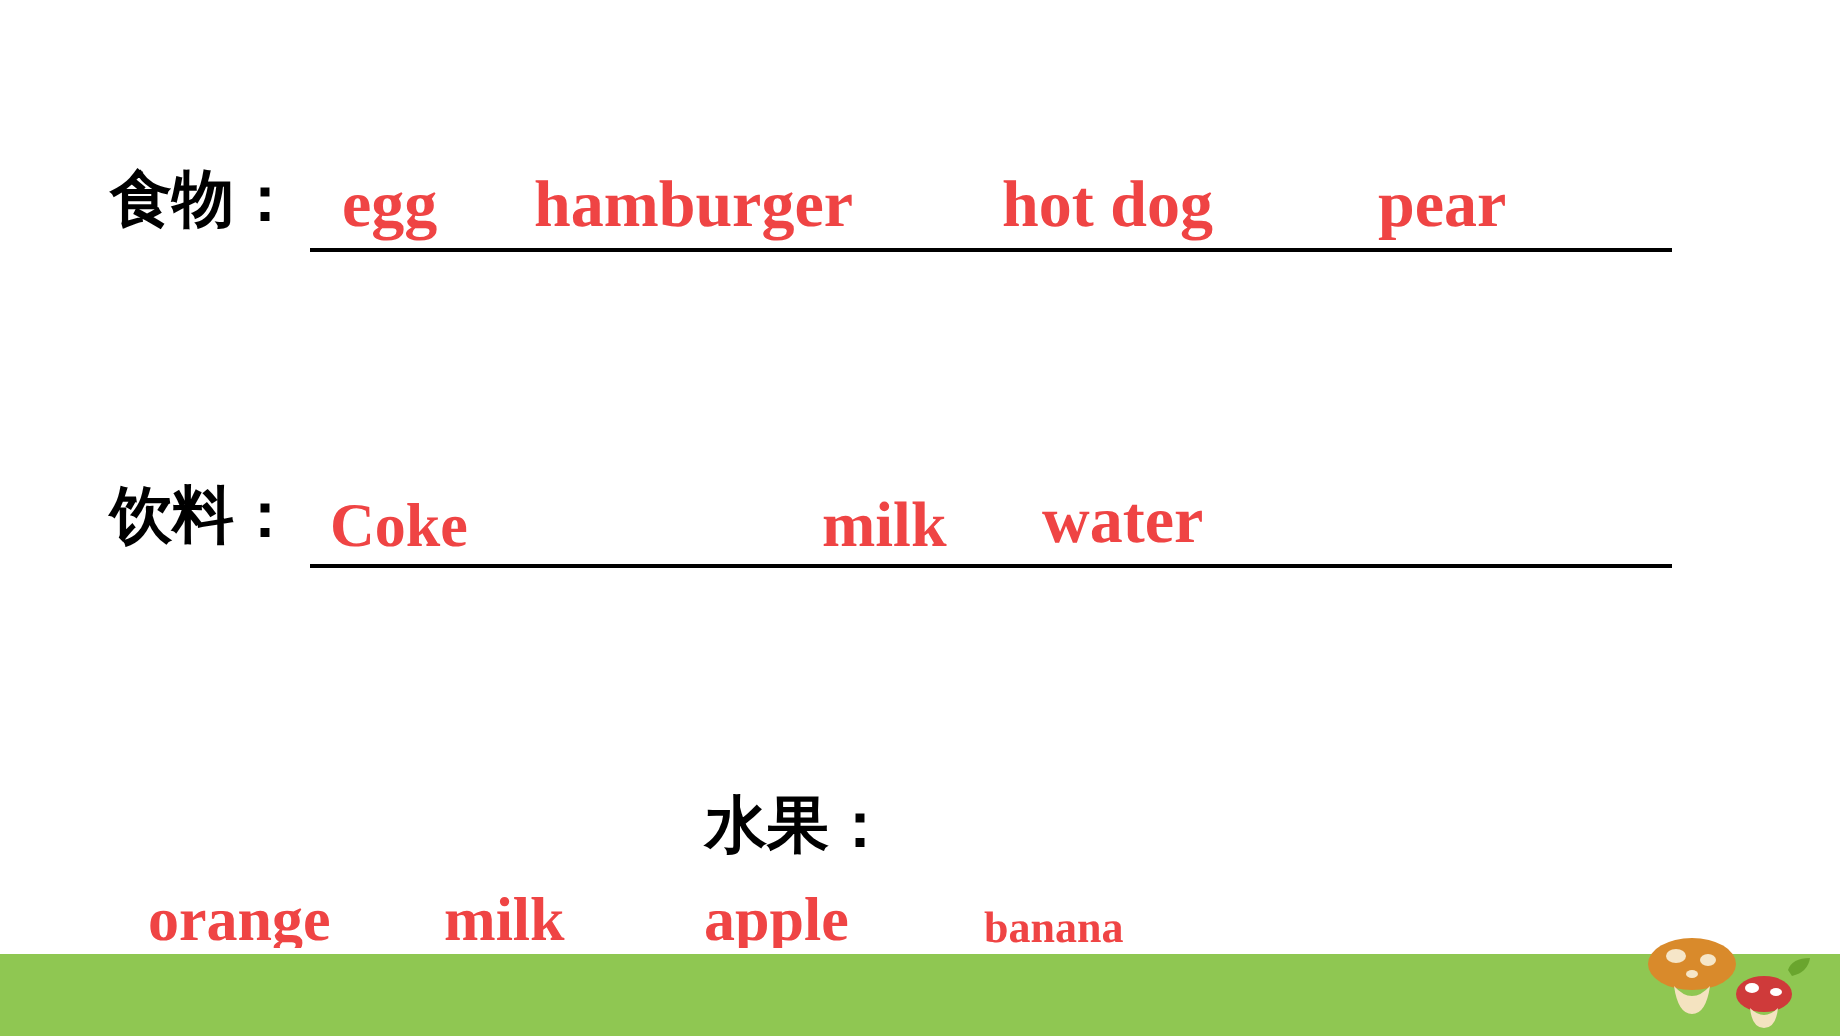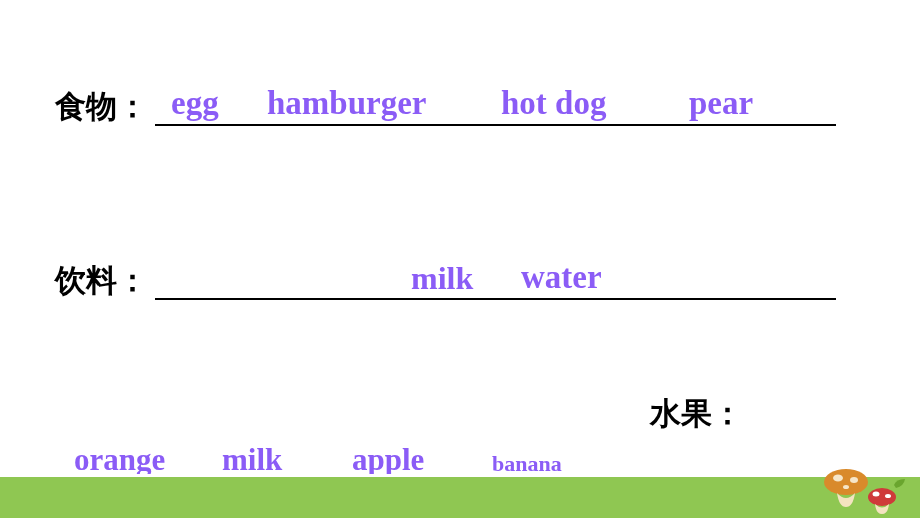--- a/index.html
+++ b/index.html
@@ -18,55 +18,55 @@
     position: absolute;
     left: 0; top: 0;
     width: 920px;
     height: 518px;
     background: #ffffff;
   }
 
   .row {
     position: absolute;
     display: flex;
-    align-items: flex-end;
+    align-items: center;
   }
   .row-label {
     font-family: "DejaVu Sans", sans-serif;
     font-size: 31px;
     color: #000000;
     font-weight: 600;
     letter-spacing: 0px;
     white-space: nowrap;
     line-height: 1;
     padding-bottom: 4px;
   }
   .row-blank {
     position: relative;
     border-bottom: 2.5px solid #000000;
     height: 46px;
     display: flex;
     align-items: baseline;
     white-space: nowrap;
   }
   .word {
-    color: #8b5cf6;
+    color: #ef4444;
     font-family: "Liberation Serif", serif;
     font-weight: bold;
     line-height: 1;
     position: absolute;
     bottom: 4px;
   }
 
   
   #row-food { left: 55px; top: 78px; }
   #row-food .row-blank { width: 681px; margin-left: 7px; }
 
   
-  #row-drink { left: 55px; top: 252px; }
+  #row-drink { left: 55px; top: 236px; }
   #row-drink .row-blank { width: 681px; margin-left: 7px; }
 
   
   #row-fruit { left: 55px; top: 398px; flex-direction: column; }
   #row-fruit .row-blank { width: 681px; margin-left: 7px; }
 
   
   .bottom-bar {
     position: absolute;
     left: 0;
@@ -103,20 +103,21 @@
       <span class="word" style="left:16px;font-size:33px;">egg</span>
       <span class="word" style="left:112px;font-size:33px;">hamburger</span>
       <span class="word" style="left:346px;font-size:33px;">hot dog</span>
       <span class="word" style="left:534px;font-size:33px;">pear</span>
     </div>
   </div>
 
   <div class="row" id="row-drink">
     <div class="row-label">饮料：</div>
     <div class="row-blank">
+      <span class="word" style="left:10px;font-size:31px;">Coke</span>
       <span class="word" style="left:256px;font-size:32px;">milk</span>
       <span class="word" style="left:366px;font-size:33px;">water</span>
     </div>
   </div>
 
   <div class="row" id="row-fruit">
     <div class="row-label">水果：</div>
     <div class="row-blank">
       <span class="word" style="left:12px;font-size:31px;">orange</span>
       <span class="word" style="left:160px;font-size:31px;">milk</span>

